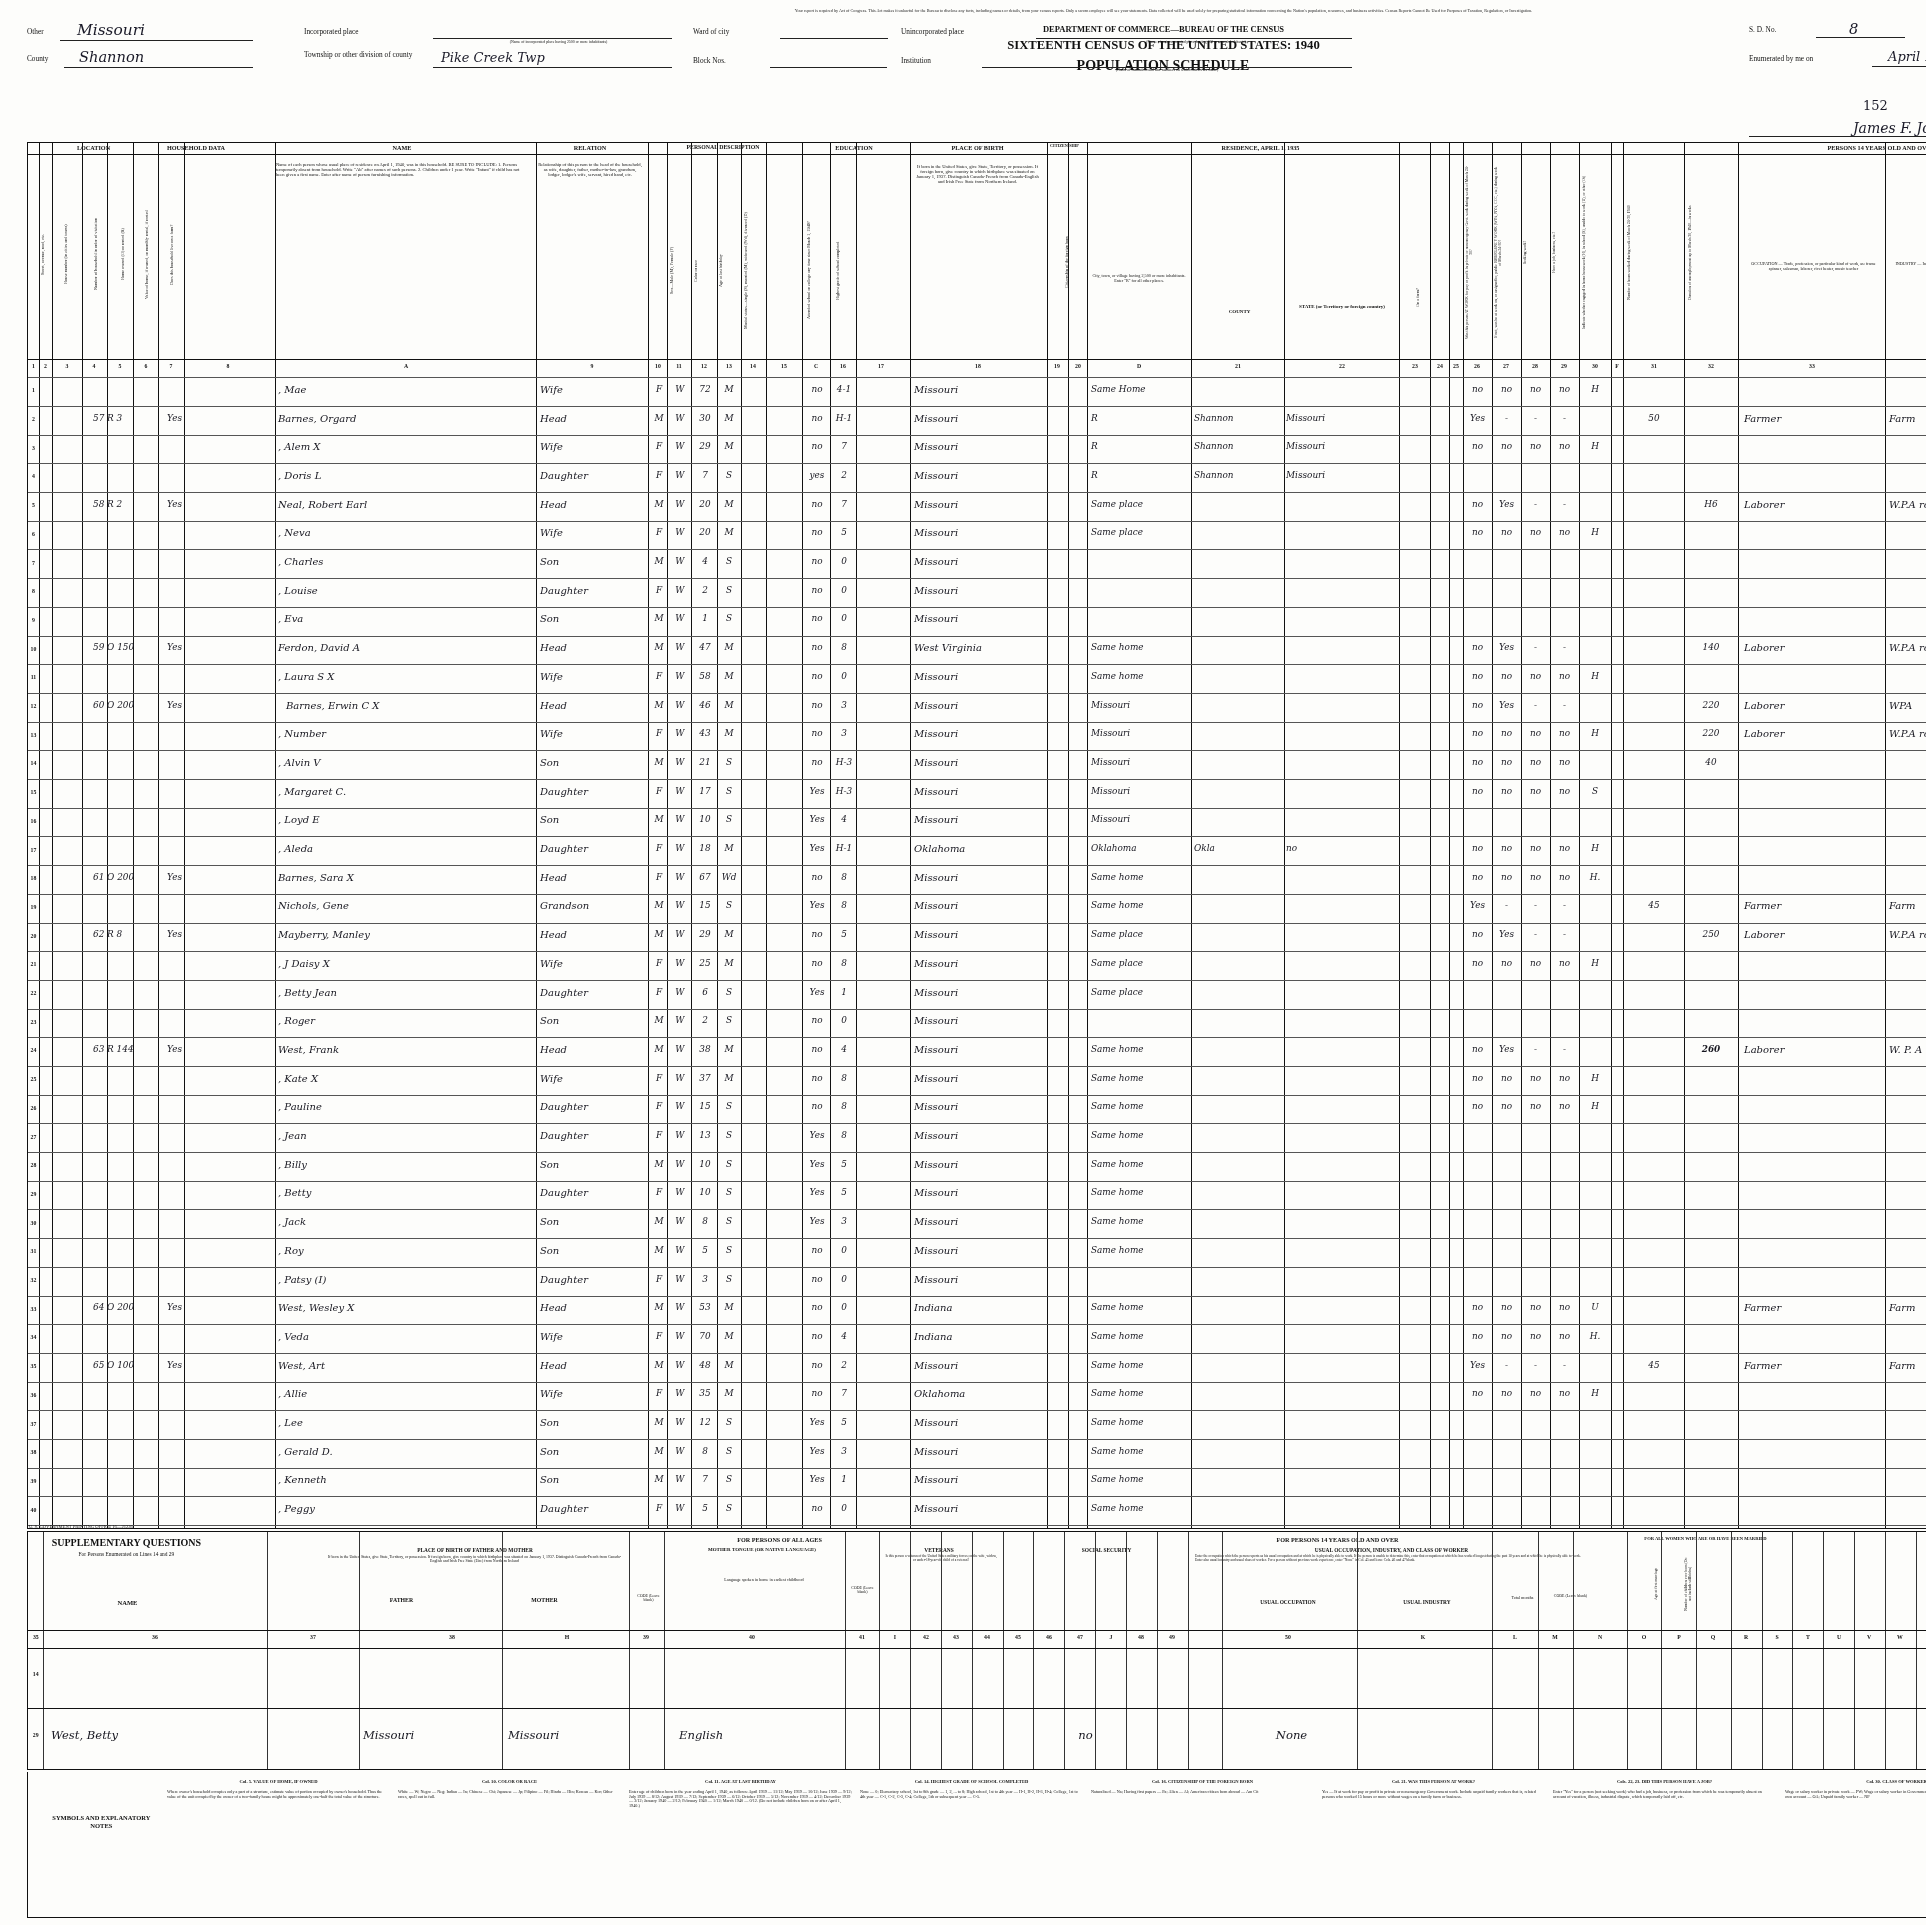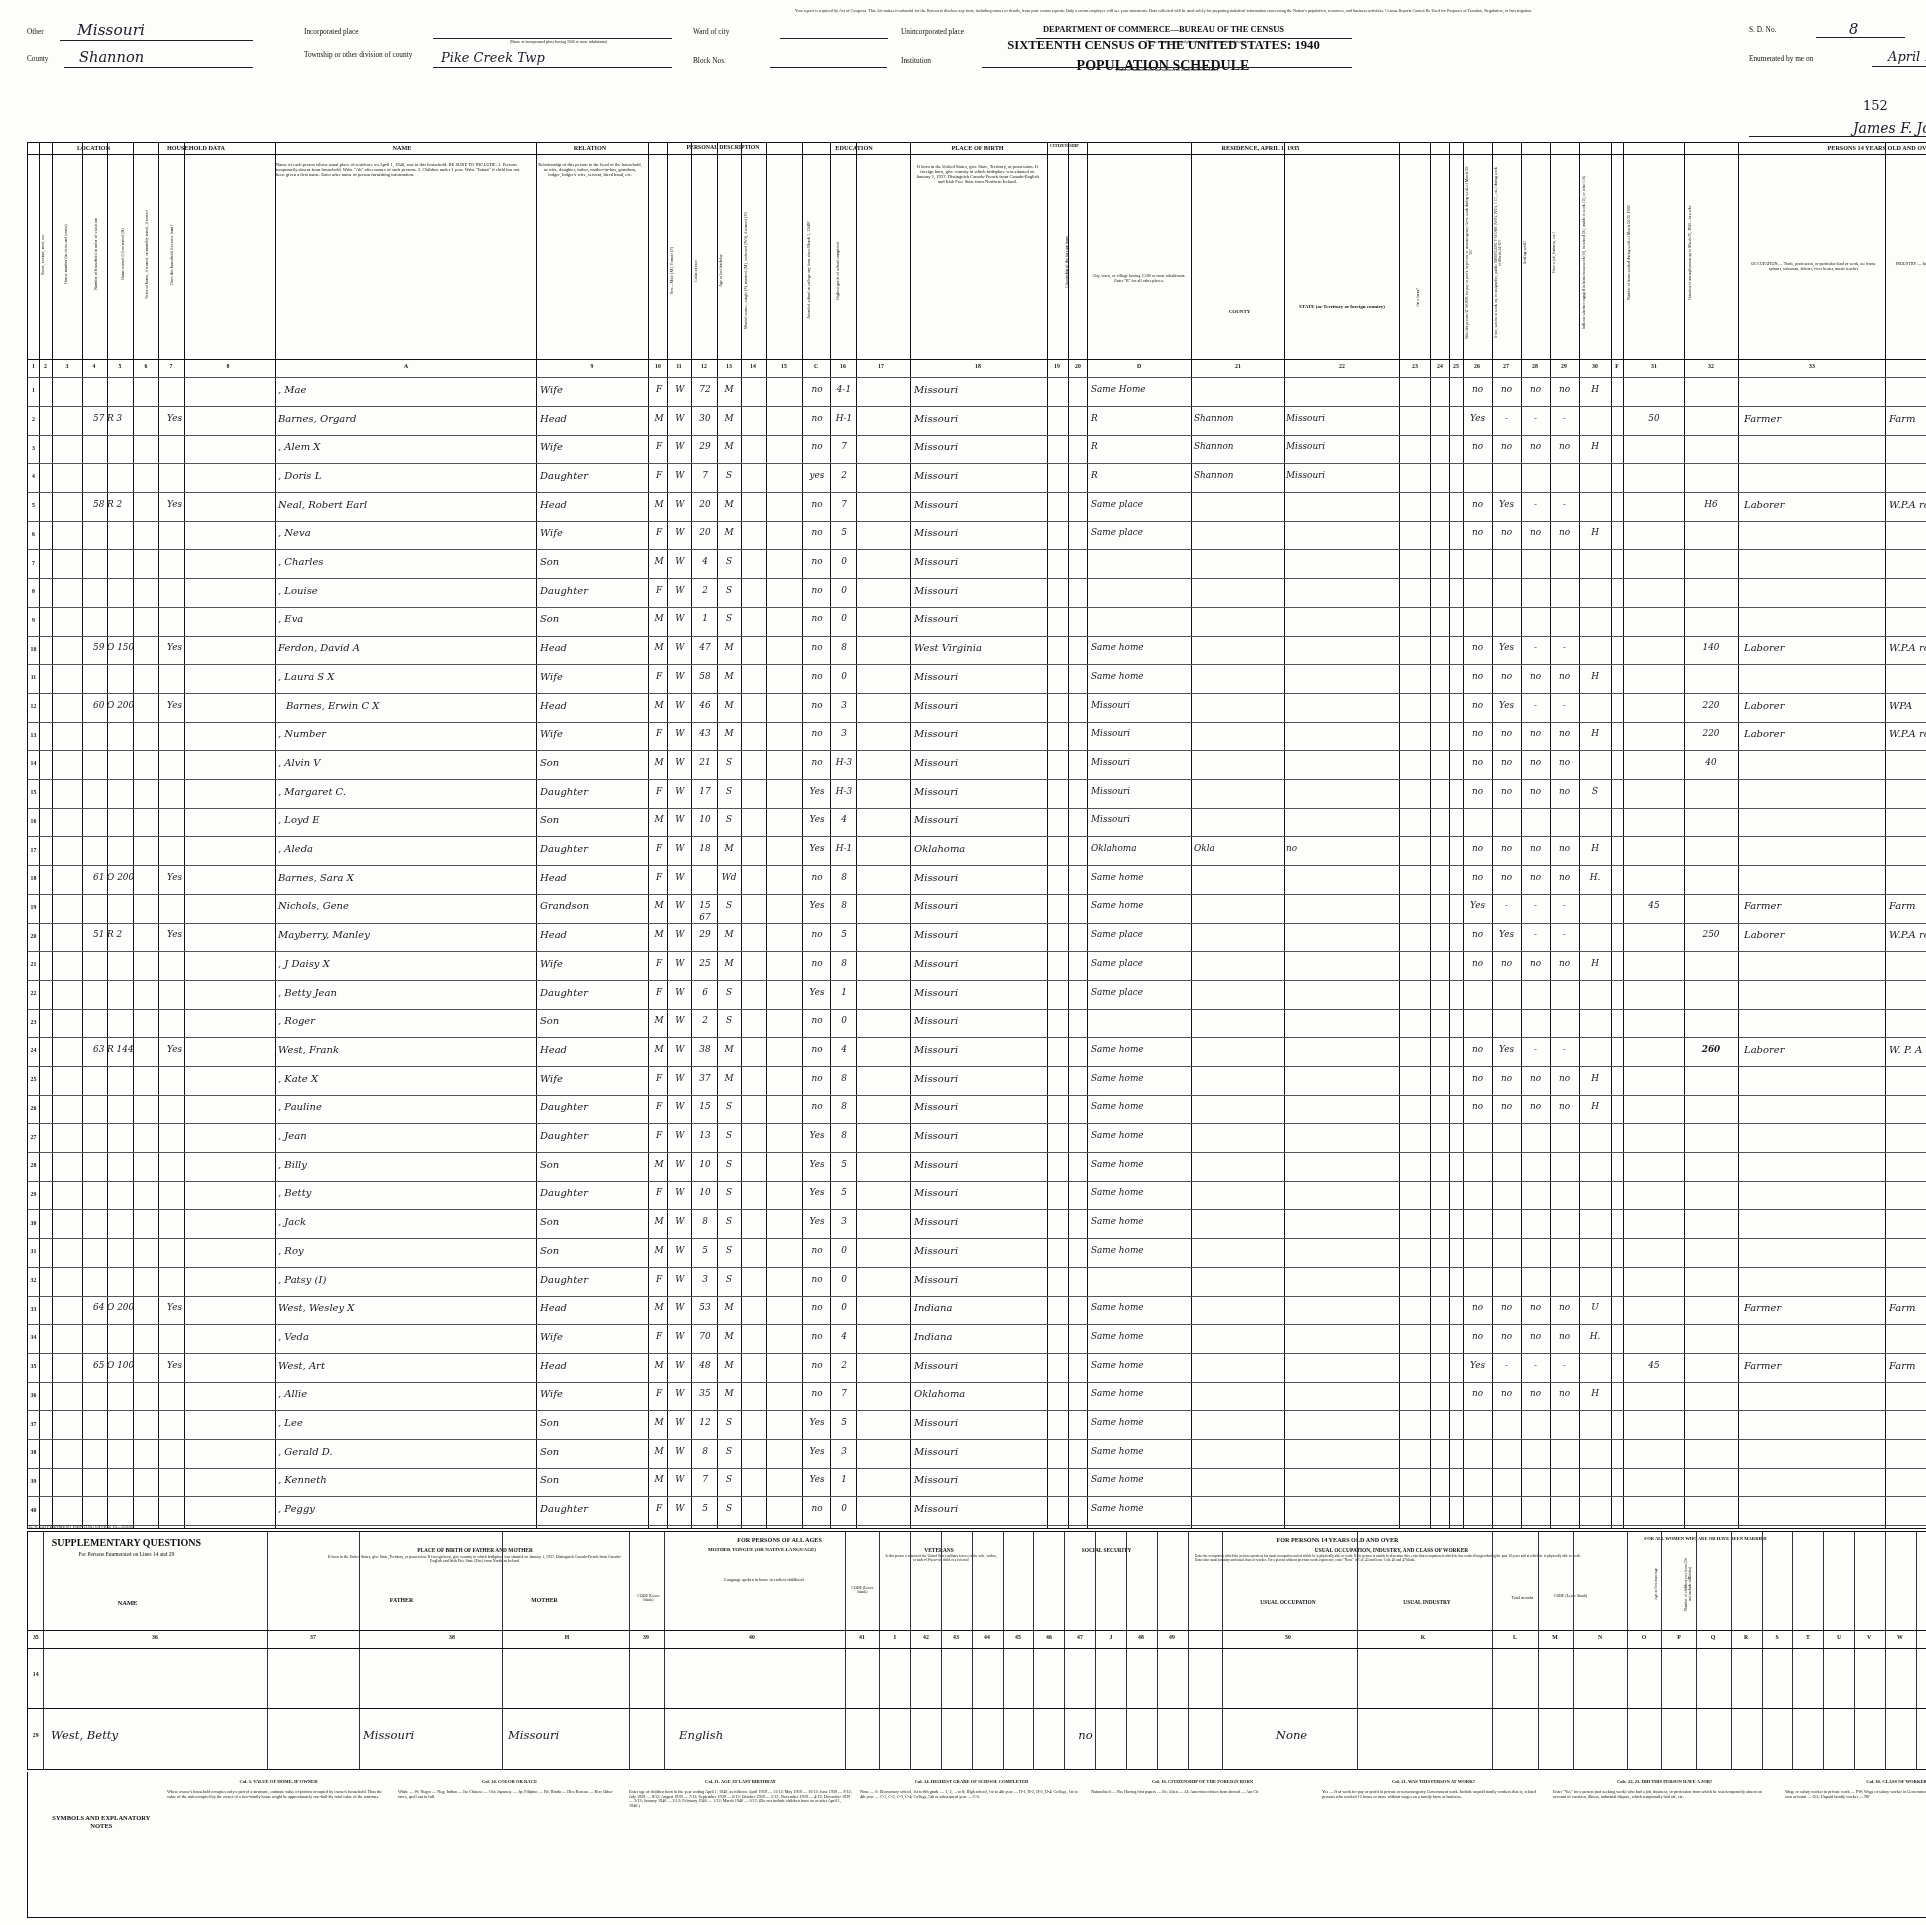--- a/index.html
+++ b/index.html
@@ -545,21 +545,21 @@
         <div class="cellw" style="left: 1494px; width: 27px; top: 700px; text-align: center; font-size: 8.9px;">no</div>
         <div class="cellw" style="left: 1523px; width: 27px; top: 700px; text-align: center; font-size: 8.9px;">no</div>
         <div class="cellw" style="left: 1552px; width: 30px; top: 700px; text-align: center; font-size: 8.9px;">H</div>
         <div class="rowno" style="left: 0px; width: 10.8px; top: 732px;">18</div>
         <div class="cellw" style="left: 65px; width: 89px; top: 729px; text-align: left; font-size: 8.9px;">61 O 200</div>
         <div class="cellw" style="left: 133px; width: 27px; top: 729px; text-align: center; font-size: 8.9px;">Yes</div>
         <div class="cellw" style="left: 250px; width: 254px; top: 729px; text-align: left; font-size: 10px;">Barnes, Sara   X</div>
         <div class="cellw" style="left: 512px; width: 104px; top: 729px; text-align: left; font-size: 10px;">Head</div>
         <div class="cellw" style="left: 623px; width: 16px; top: 729px; text-align: center; font-size: 8.9px;">F</div>
         <div class="cellw" style="left: 641px; width: 21.6px; top: 729px; text-align: center; font-size: 8.9px;">W</div>
-        <div class="cellw" style="left: 665px; width: 24px; top: 729px; text-align: center; font-size: 8.9px; margin-top: 40px;">67</div>
+        <div class="cellw" style="left: 665px; width: 24px; top: 729px; text-align: center; font-size: 8.9px;">67</div>
         <div class="cellw" style="left: 690px; width: 22.3px; top: 729px; text-align: center; font-size: 8.9px;">Wd</div>
         <div class="cellw" style="left: 776px; width: 26px; top: 729px; text-align: center; font-size: 8.9px;">no</div>
         <div class="cellw" style="left: 804px; width: 24px; top: 729px; text-align: center; font-size: 8.9px;">8</div>
         <div class="cellw" style="left: 886px; width: 127px; top: 729px; text-align: left; font-size: 10px;">Missouri</div>
         <div class="cellw" style="left: 1063px; width: 98px; top: 729px; text-align: left; font-size: 8.9px;">Same home</div>
         <div class="cellw" style="left: 1436px; width: 27px; top: 729px; text-align: center; font-size: 8.9px;">no</div>
         <div class="cellw" style="left: 1465px; width: 27px; top: 729px; text-align: center; font-size: 8.9px;">no</div>
         <div class="cellw" style="left: 1494px; width: 27px; top: 729px; text-align: center; font-size: 8.9px;">no</div>
         <div class="cellw" style="left: 1523px; width: 27px; top: 729px; text-align: center; font-size: 8.9px;">no</div>
         <div class="cellw" style="left: 1552px; width: 30px; top: 729px; text-align: center; font-size: 8.9px;">H.</div>
@@ -575,21 +575,21 @@
         <div class="cellw" style="left: 886px; width: 127px; top: 757px; text-align: left; font-size: 10px;">Missouri</div>
         <div class="cellw" style="left: 1063px; width: 98px; top: 757px; text-align: left; font-size: 8.9px;">Same home</div>
         <div class="cellw" style="left: 1436px; width: 27px; top: 757px; text-align: center; font-size: 8.9px;">Yes</div>
         <div class="cellw" style="left: 1465px; width: 27px; top: 757px; text-align: center; font-size: 8.9px;">-</div>
         <div class="cellw" style="left: 1494px; width: 27px; top: 757px; text-align: center; font-size: 8.9px;">-</div>
         <div class="cellw" style="left: 1523px; width: 27px; top: 757px; text-align: center; font-size: 8.9px;">-</div>
         <div class="cellw" style="left: 1597px; width: 58px; top: 757px; text-align: center; font-size: 8.9px;">45</div>
         <div class="cellw" style="left: 1716px; width: 139px; top: 757px; text-align: left; font-size: 10px;">Farmer</div>
         <div class="cellw" style="left: 1861px; width: 139px; top: 757px; text-align: left; font-size: 10px;">Farm</div>
         <div class="rowno" style="left: 0px; width: 10.8px; top: 790px;">20</div>
-        <div class="cellw" style="left: 65px; width: 89px; top: 786px; text-align: left; font-size: 8.9px;">51 R 2</div>
+        <div class="cellw" style="left: 65px; width: 89px; top: 786px; text-align: left; font-size: 8.9px;">62 R 8</div>
         <div class="cellw" style="left: 133px; width: 27px; top: 786px; text-align: center; font-size: 8.9px;">Yes</div>
         <div class="cellw" style="left: 250px; width: 254px; top: 786px; text-align: left; font-size: 10px;">Mayberry, Manley</div>
         <div class="cellw" style="left: 512px; width: 104px; top: 786px; text-align: left; font-size: 10px;">Head</div>
         <div class="cellw" style="left: 623px; width: 16px; top: 786px; text-align: center; font-size: 8.9px;">M</div>
         <div class="cellw" style="left: 641px; width: 21.6px; top: 786px; text-align: center; font-size: 8.9px;">W</div>
         <div class="cellw" style="left: 665px; width: 24px; top: 786px; text-align: center; font-size: 8.9px;">29</div>
         <div class="cellw" style="left: 690px; width: 22.3px; top: 786px; text-align: center; font-size: 8.9px;">M</div>
         <div class="cellw" style="left: 776px; width: 26px; top: 786px; text-align: center; font-size: 8.9px;">no</div>
         <div class="cellw" style="left: 804px; width: 24px; top: 786px; text-align: center; font-size: 8.9px;">5</div>
         <div class="cellw" style="left: 886px; width: 127px; top: 786px; text-align: left; font-size: 10px;">Missouri</div>

